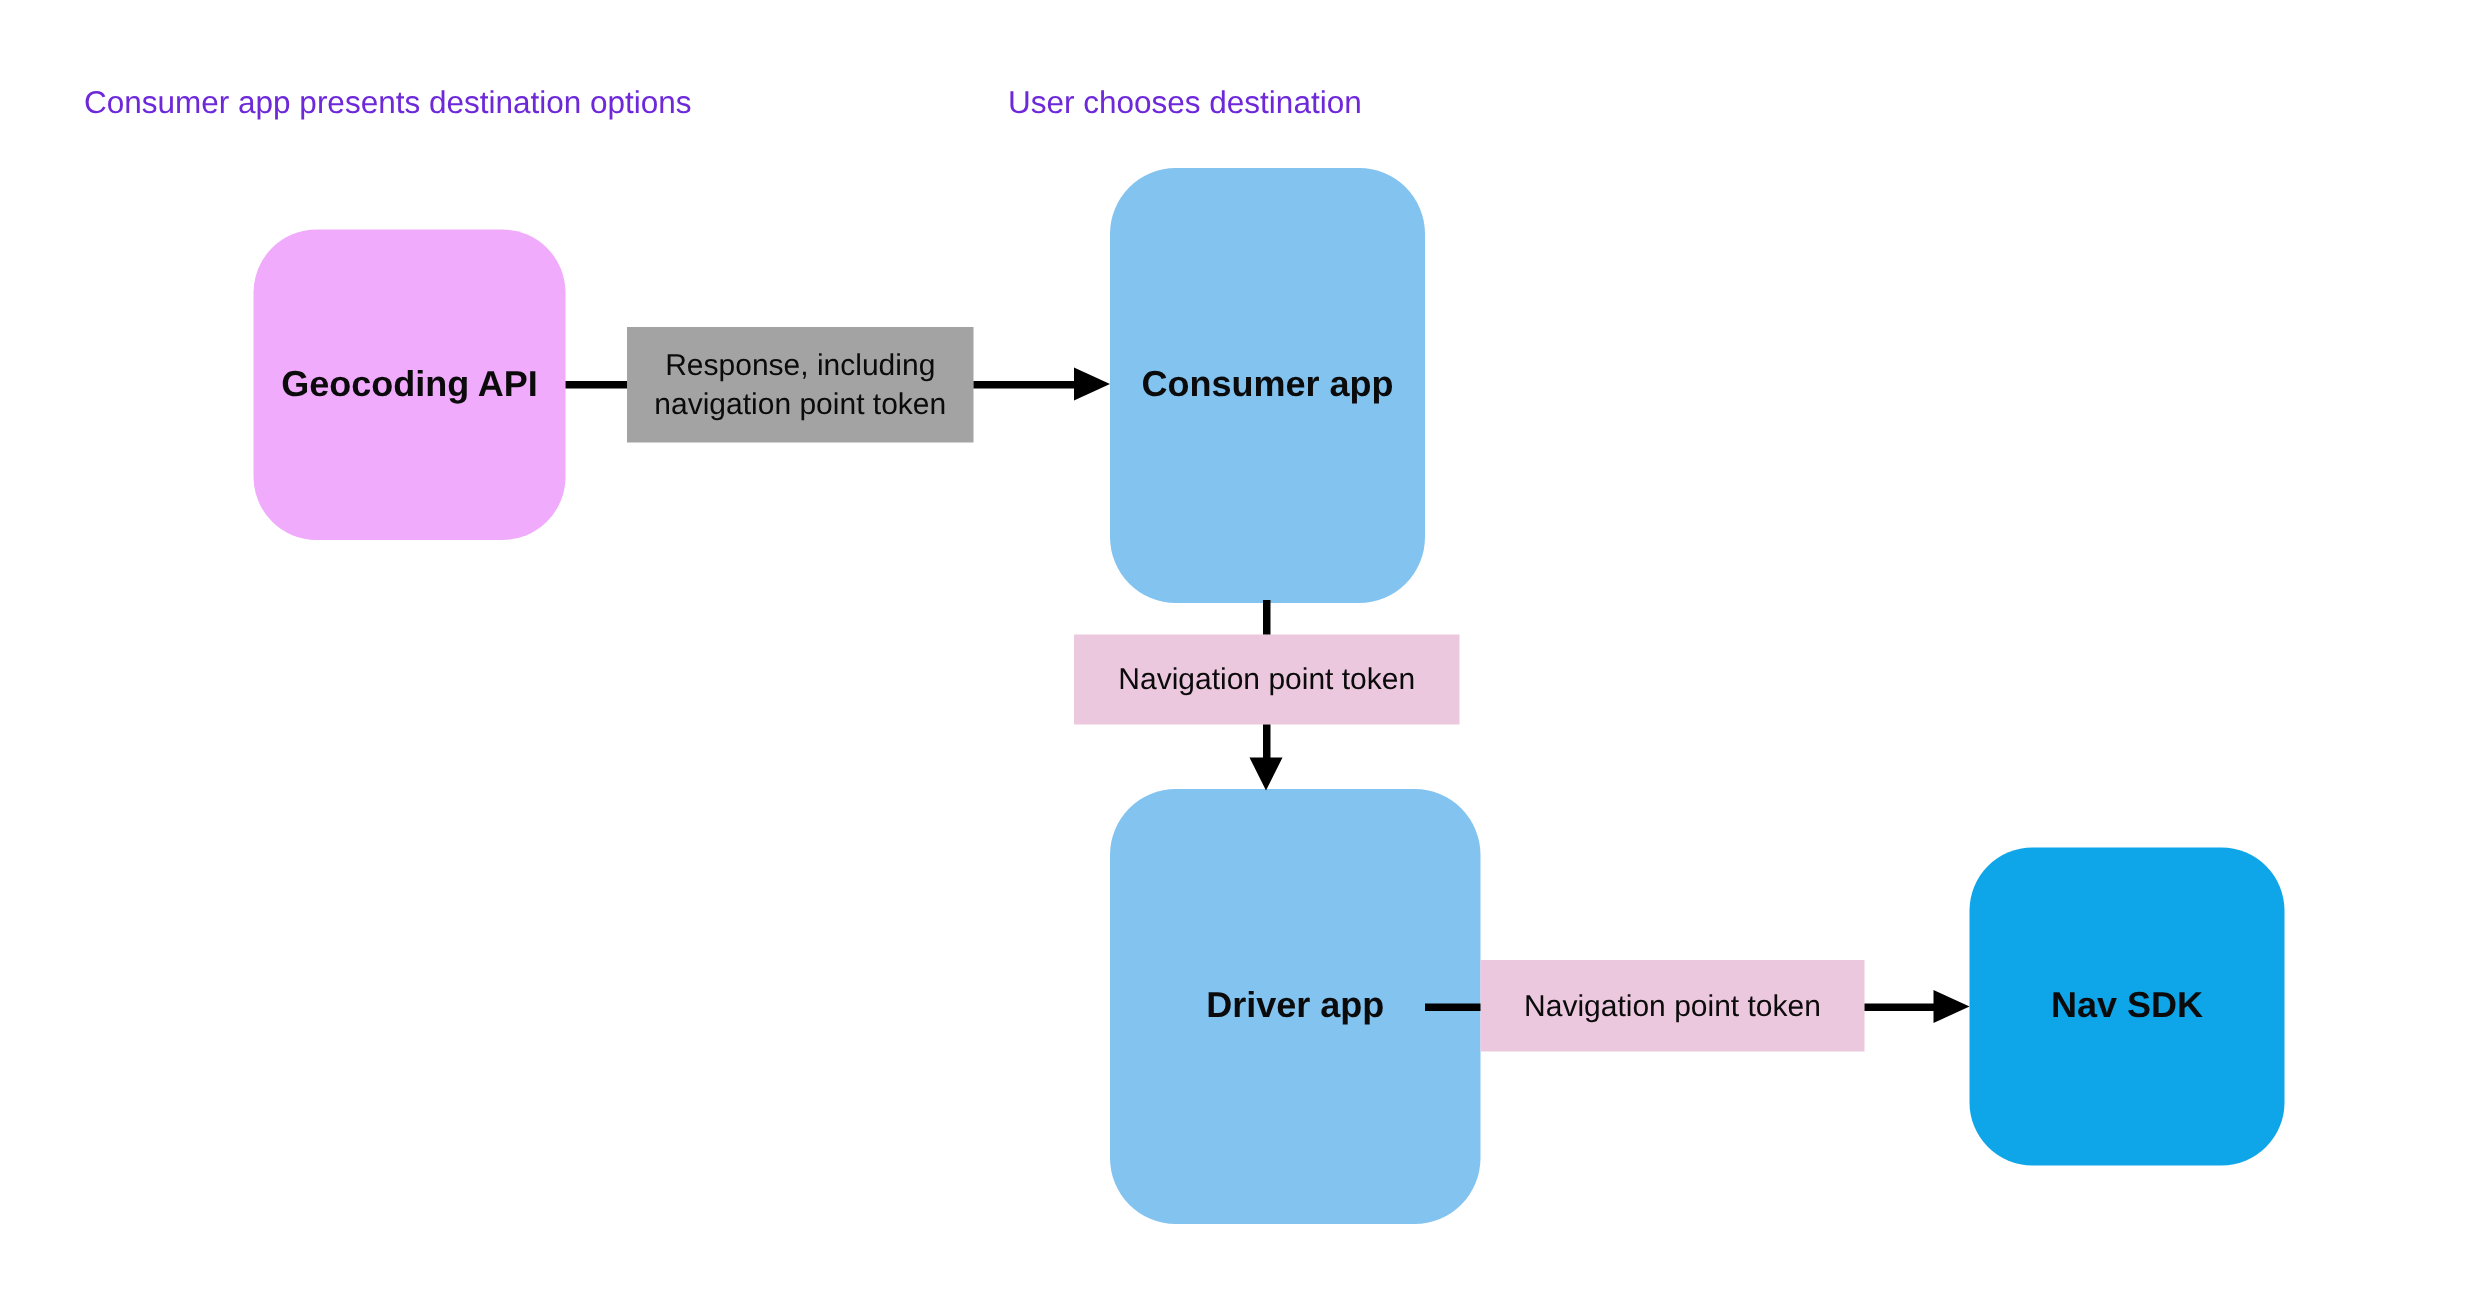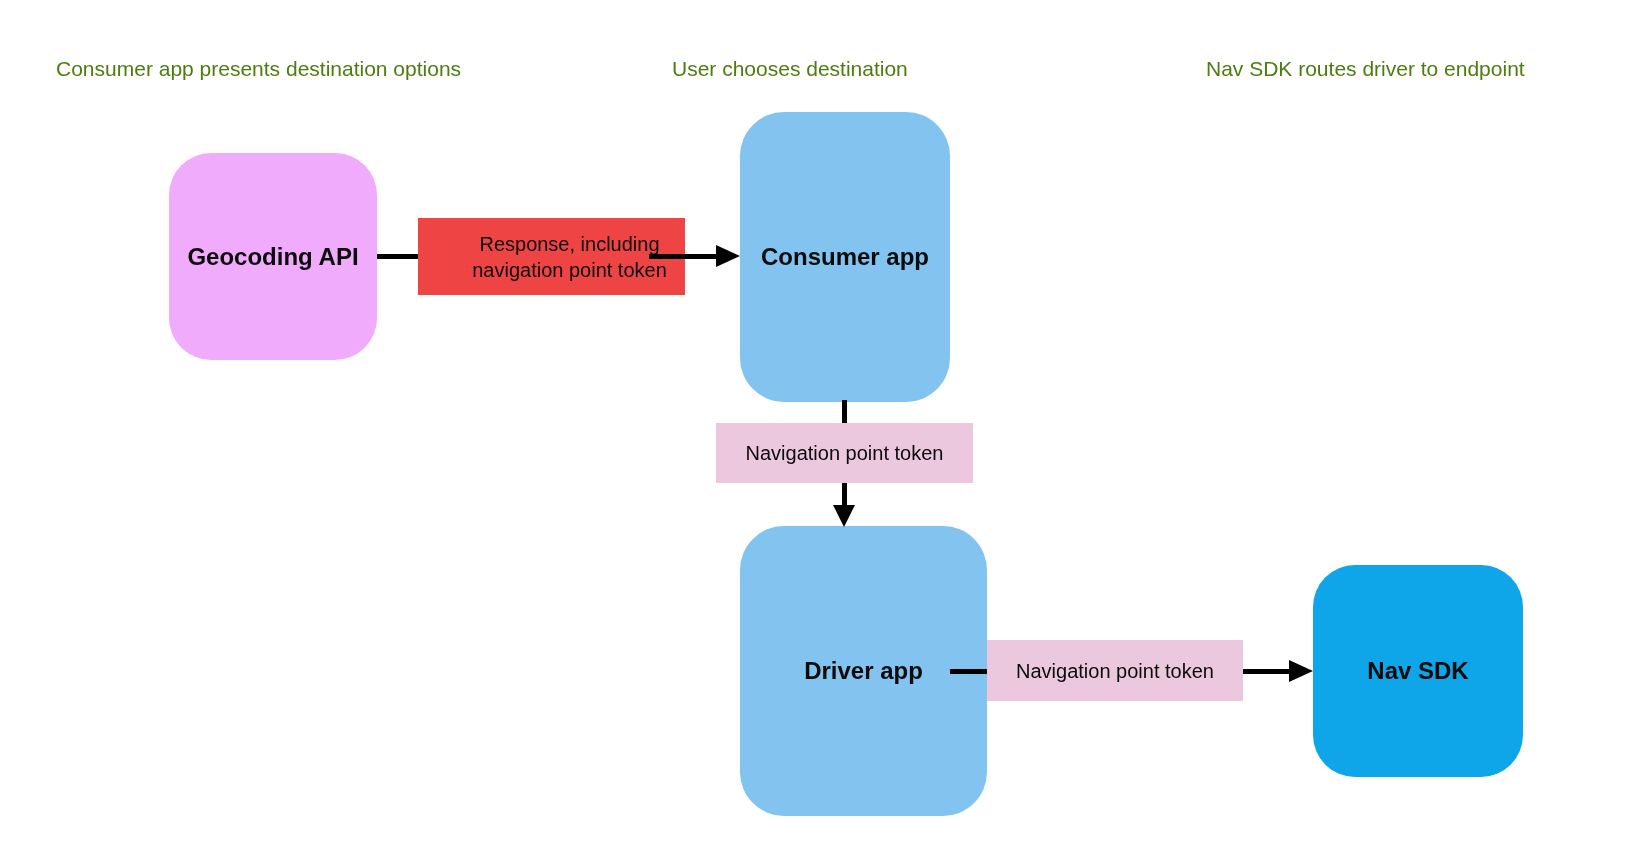--- a/index.html
+++ b/index.html
@@ -13,21 +13,21 @@
     height: 868px;
     background: #ffffff;
     font-family: "Liberation Sans", sans-serif;
     overflow: hidden;
   }
   .col-header {
     position: absolute;
     top: 56px;
     font-size: 21px;
     line-height: 26px;
-    color: #4d7c0f;
+    color: #6d28d9;
     white-space: nowrap;
   }
   .node {
     position: absolute;
     display: flex;
     align-items: center;
     justify-content: center;
     font-size: 24px;
     font-weight: 700;
     color: #0b0b0c;
@@ -81,39 +81,38 @@
   .ah-2 { left: 833px;  top: 505px; }
   .ah-3 { left: 1289px; top: 660px; }
 </style>
 </head>
 <body>
 
 <div id="canvas">
 
   <div class="col-header" style="left:56px">Consumer app presents destination options</div>
   <div class="col-header" style="left:672px">User chooses destination</div>
-  <div class="col-header" style="left:1206px">Nav SDK routes driver to endpoint</div>
 
   <div class="node node-geocoding" style="background: #f0abfc;">
     <span>Geocoding API</span>
   </div>
 
   <div class="node node-consumer" style="background: rgb(130, 195, 240);">
     <span>Consumer app</span>
   </div>
 
   <div class="node node-driver" style="background: rgb(130, 195, 240);">
     <span>Driver app</span>
   </div>
 
   <div class="node node-navsdk" style="background: #0ea5e9;">
     <span>Nav SDK</span>
   </div>
 
-  <div class="edge-label el-response" style="background: #ef4444; padding-left: 36px;">
+  <div class="edge-label el-response" style="background: #a3a3a3;">
     <span class="wrap">Response, including navigation point token</span>
   </div>
 
   <div class="edge-label el-token-mid" style="background: rgb(236, 200, 222);">
     <span>Navigation point token</span>
   </div>
 
   <div class="edge-label el-token-right" style="background: rgb(236, 200, 222);">
     <span>Navigation point token</span>
   </div>

